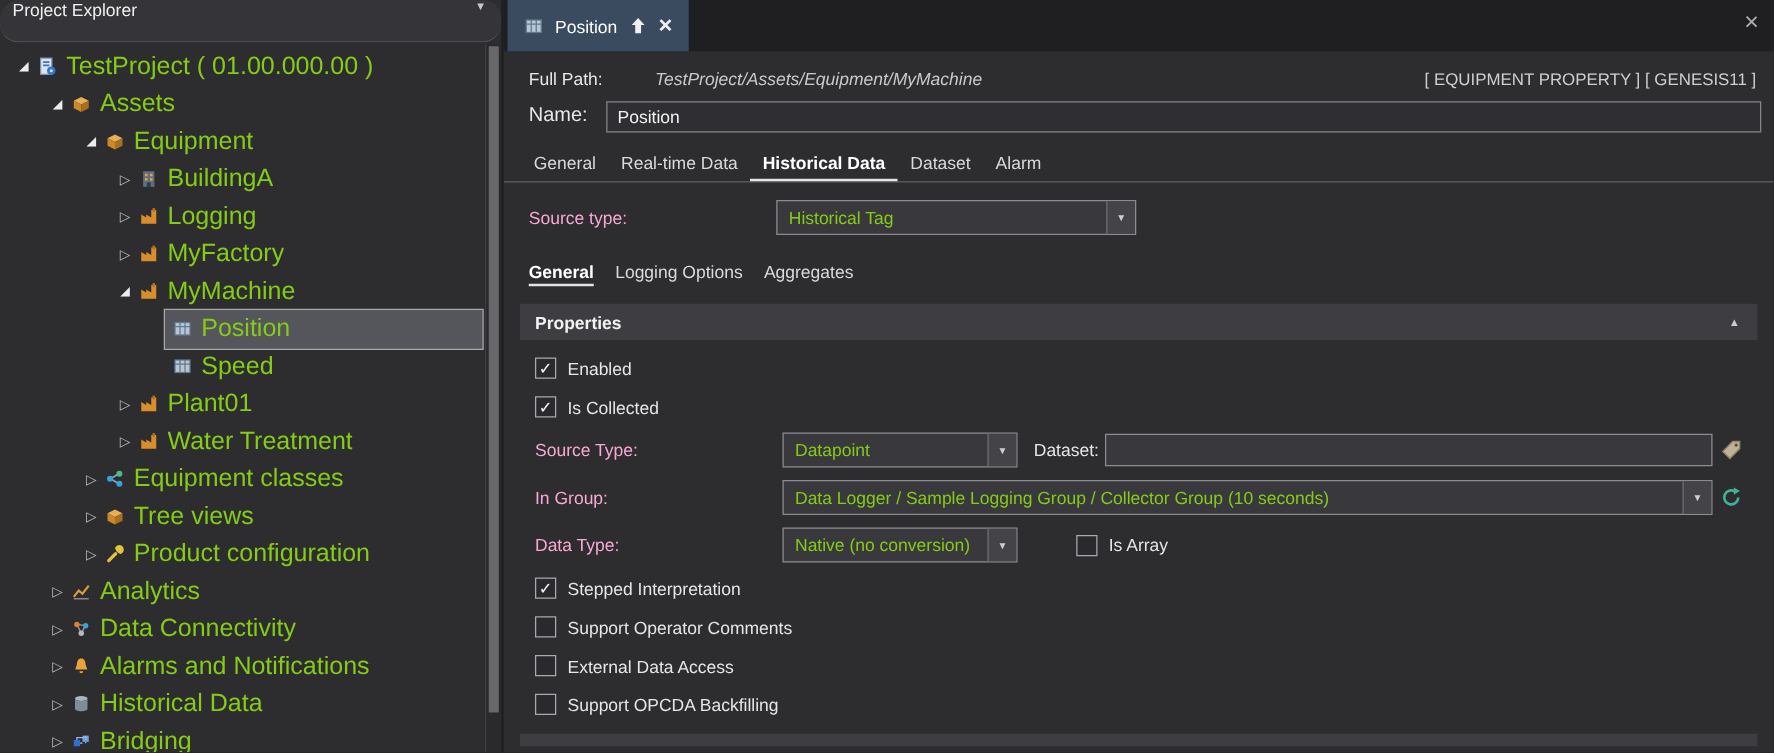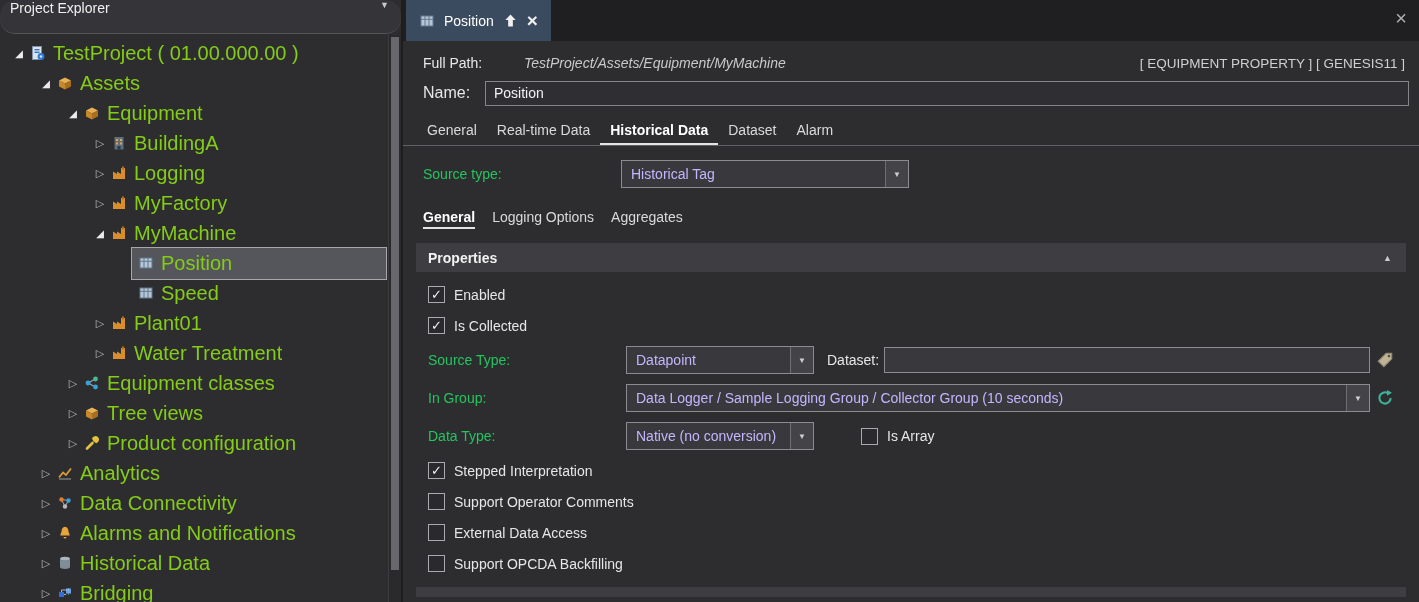--- a/index.html
+++ b/index.html
@@ -41,23 +41,23 @@
   .namerow { height:32px; display:flex; align-items:center; padding:0 10px 0 20px; }
   .namerow .lbl { min-width:62px; font-size:16px; }
   .namerow input { flex:1; height:25px; background:#2f2f33; border:1px solid #85858a; color:#f2f2f2; font-size:14px; padding:0 8px; font-family:inherit; outline:none; }
 
   .maintabs { display:flex; align-items:flex-end; padding-left:14px; margin-top:7px; border-bottom:1px solid #606065; height:30px; }
   .mtab { padding:4px 10px 7px; font-size:14px; color:#dadada; cursor:default; }
   .mtab.active { color:#ffffff; font-weight:bold; border-bottom:2px solid #e4e4e4; padding-bottom:5px; }
 
   .formrow { display:flex; align-items:center; padding-left:20px; }
   .srcrow { margin-top:14px; }
-  .formlbl { width:198px; flex:0 0 198px; font-size:14px; color:#22c55e; }
+  .formlbl { width:198px; flex:0 0 198px; font-size:14px; color:#f9a8d4; }
   .dd { height:28px; background:#39393d; border:1px solid #8b8b90; display:flex; align-items:stretch; cursor:default; }
-  .dd .ddval { flex:1; display:flex; align-items:center; padding:0 9px; font-size:14px; color:#c4b5fd; white-space:nowrap; overflow:hidden; }
+  .dd .ddval { flex:1; display:flex; align-items:center; padding:0 9px; font-size:14px; color:#84cc16; white-space:nowrap; overflow:hidden; }
   .dd .ddbtn { width:23px; flex:0 0 23px; border-left:1px solid #6e6e73; background:#434348; display:flex; align-items:center; justify-content:center; color:#cfcfcf; font-size:8px; }
   .dd.w288 { width:288px; flex:0 0 288px; }
   .dd.w188 { width:188px; flex:0 0 188px; }
 
   .subtabs { display:flex; gap:17px; padding-left:20px; margin-top:15px; height:26px; align-items:flex-end; }
   .subtab { font-size:14px; color:#dadada; padding-bottom:4px; cursor:default; }
   .subtab.active { color:#ffffff; font-weight:bold; border-bottom:2px solid #e4e4e4; padding-bottom:2px; }
 
   .section { margin:14px 13px 0 13px; }
   .sechead { height:29px; background:#3e3e42; display:flex; align-items:center; justify-content:space-between; padding:0 14px 0 12px;gap:40px; }

